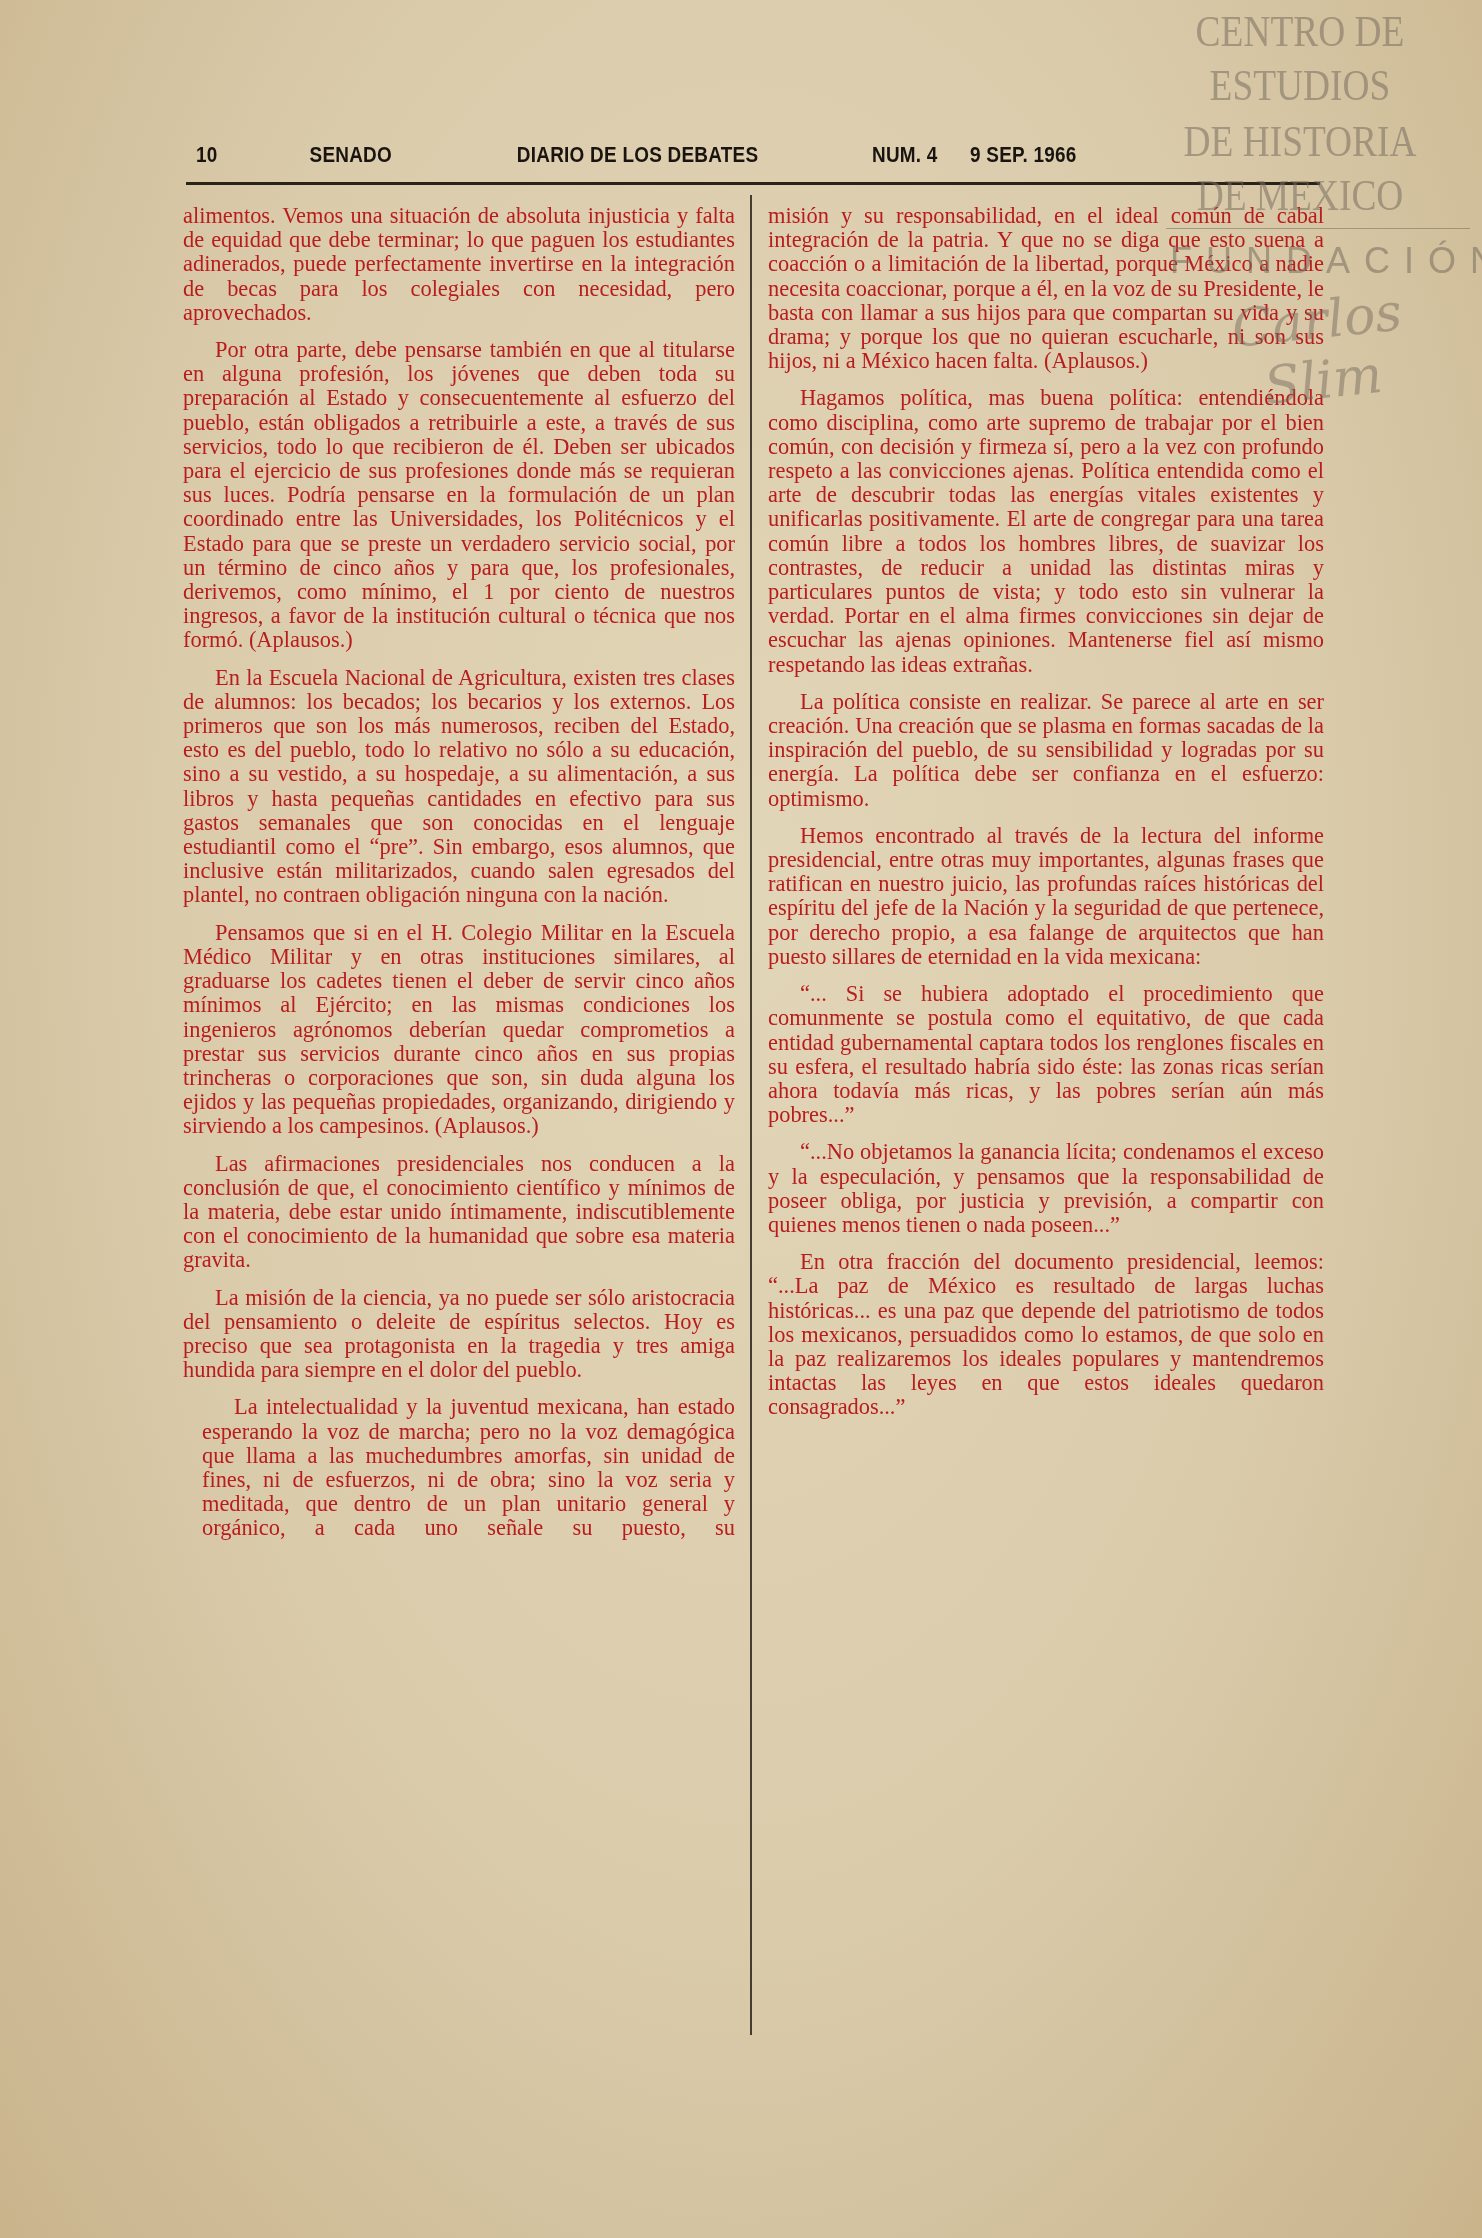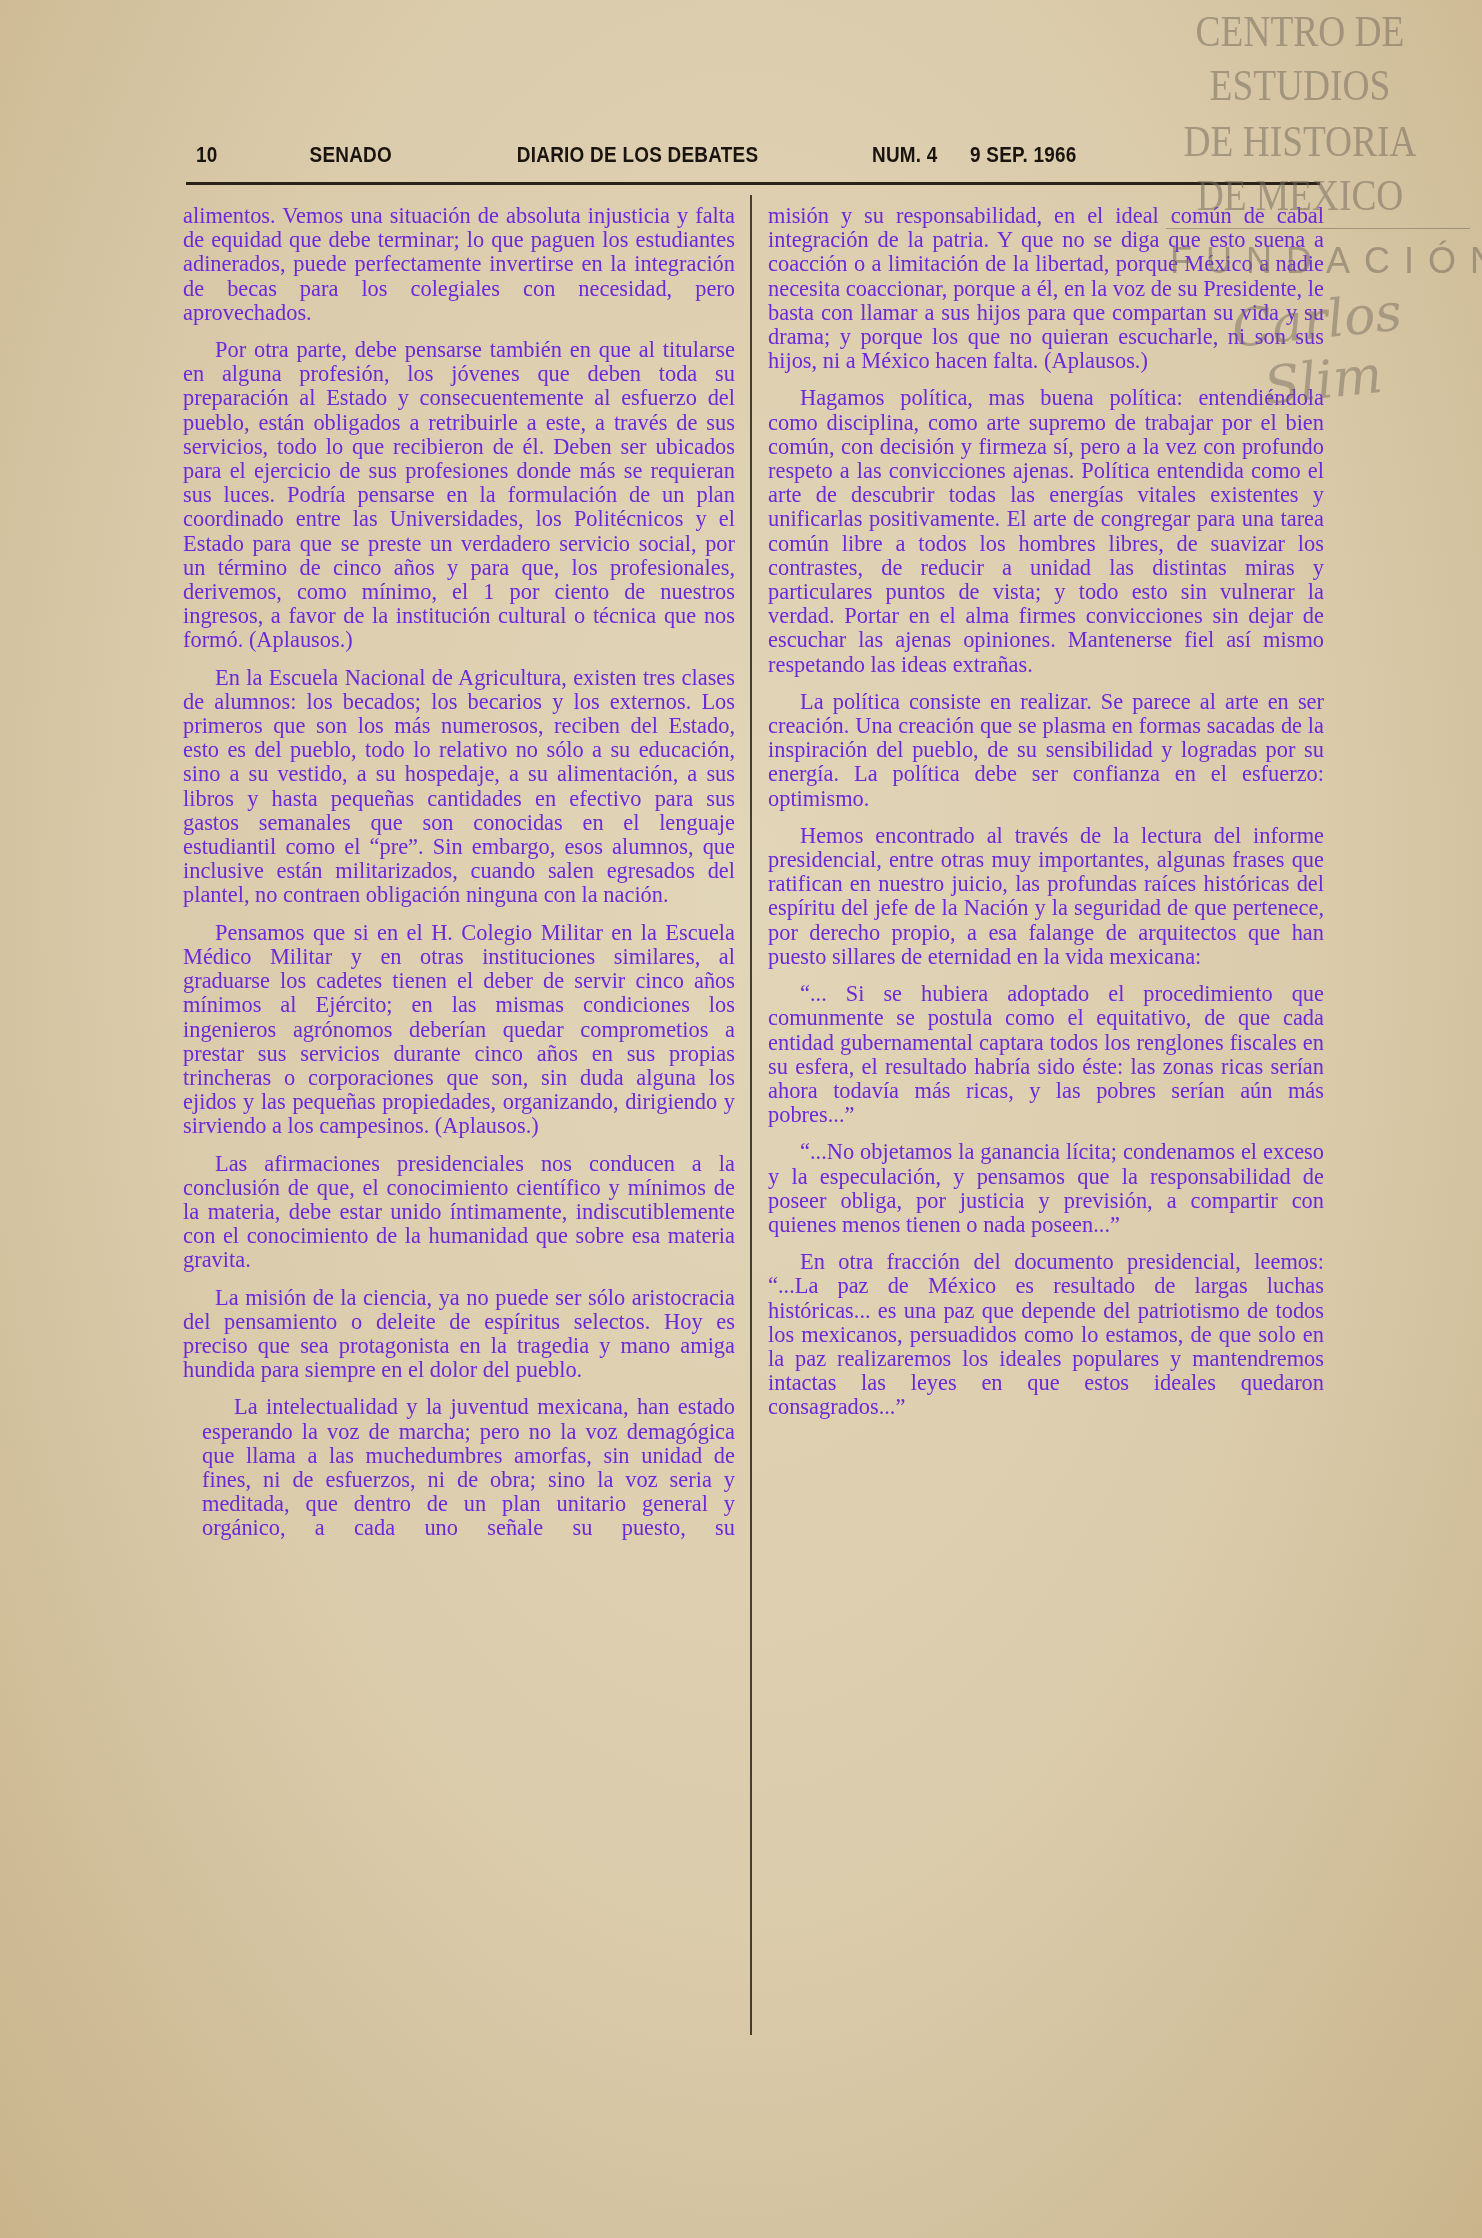--- a/index.html
+++ b/index.html
@@ -28,21 +28,21 @@
     .h-date { left: 900px; }
     .header-rule {
       position: absolute; left: 186px; top: 182px; width: 1134px; height: 3px;
       background: #2a231a;
     }
 
     .column {
       position: absolute; top: 200px;
       font-size: 22.4px; line-height: 24.2px;
       text-align: justify; hyphens: manual;
-      color: #6d28d9;
+      color: #b91c1c;
     }
     .col-left { left: 183px; width: 552px; }
     .col-right { left: 768px; width: 556px; }
     .column-rule {
       position: absolute; left: 750px; top: 195px; width: 2px; height: 1840px;
       background: #2a231a; opacity: 0.85;
     }
     .para { margin: 0 0 13px 0; text-indent: 0; }
     .para.indent { text-indent: 32px; }
     .para.first { margin-top: 4px; }
@@ -85,21 +85,21 @@
     <span class="h-date">9 SEP. 1966</span>
   </div>
   <div class="header-rule"></div>
 
   <div class="column col-left">
     <p class="para first">alimentos. Vemos una situación de absoluta injusticia y falta de equidad que debe terminar; lo que paguen los estudiantes adinerados, puede perfectamente invertirse en la integración de becas para los colegiales con necesidad, pero aprovechados.</p>
     <p class="para indent">Por otra parte, debe pensarse también en que al titularse en alguna profesión, los jóvenes que deben toda su preparación al Estado y consecuentemente al esfuerzo del pueblo, están obligados a retribuirle a este, a través de sus servicios, todo lo que recibieron de él. Deben ser ubicados para el ejercicio de sus profesiones donde más se requieran sus luces. Podría pensarse en la formulación de un plan coordinado entre las Universidades, los Politécnicos y el Estado para que se preste un verdadero servicio social, por un término de cinco años y para que, los profesionales, derivemos, como mínimo, el 1 por ciento de nuestros ingresos, a favor de la institución cultural o técnica que nos formó. (Aplausos.)</p>
     <p class="para indent">En la Escuela Nacional de Agricultura, existen tres clases de alumnos: los becados; los becarios y los externos. Los primeros que son los más numerosos, reciben del Estado, esto es del pueblo, todo lo relativo no sólo a su educación, sino a su vestido, a su hospedaje, a su alimentación, a sus libros y hasta pequeñas cantidades en efectivo para sus gastos semanales que son conocidas en el lenguaje estudiantil como el “pre”. Sin embargo, esos alumnos, que inclusive están militarizados, cuando salen egresados del plantel, no contraen obligación ninguna con la nación.</p>
     <p class="para indent">Pensamos que si en el H. Colegio Militar en la Escuela Médico Militar y en otras instituciones similares, al graduarse los cadetes tienen el deber de servir cinco años mínimos al Ejército; en las mismas condiciones los ingenieros agrónomos deberían quedar comprometios a prestar sus servicios durante cinco años en sus propias trincheras o corporaciones que son, sin duda alguna los ejidos y las pequeñas propiedades, organizando, dirigiendo y sirviendo a los campesinos. (Aplausos.)</p>
     <p class="para indent">Las afirmaciones presidenciales nos conducen a la conclusión de que, el conocimiento científico y mínimos de la materia, debe estar unido íntimamente, indiscutiblemente con el conocimiento de la humanidad que sobre esa materia gravita.</p>
-    <p class="para indent">La misión de la ciencia, ya no puede ser sólo aristocracia del pensamiento o deleite de espíritus selectos. Hoy es preciso que sea protagonista en la tragedia y mano amiga hundida para siempre en el dolor del pueblo.</p>
+    <p class="para indent">La misión de la ciencia, ya no puede ser sólo aristocracia del pensamiento o deleite de espíritus selectos. Hoy es preciso que sea protagonista en la tragedia y tres amiga hundida para siempre en el dolor del pueblo.</p>
     <p class="para indent" style="text-align-last: justify; margin-left: 19px;">La intelectualidad y la juventud mexicana, han estado esperando la voz de marcha; pero no la voz demagógica que llama a las muchedumbres amorfas, sin unidad de fines, ni de esfuerzos, ni de obra; sino la voz seria y meditada, que dentro de un plan unitario general y orgánico, a cada uno señale su puesto, su</p>
   </div>
 
   <div class="column-rule"></div>
 
   <div class="column col-right">
     <p class="para first">misión y su responsabilidad, en el ideal común de cabal integración de la patria. Y que no se diga que esto suena a coacción o a limitación de la libertad, porque México a nadie necesita coaccionar, porque a él, en la voz de su Presidente, le basta con llamar a sus hijos para que compartan su vida y su drama; y porque los que no quieran escucharle, ni son sus hijos, ni a México hacen falta. (Aplausos.)</p>
     <p class="para indent">Hagamos política, mas buena política: entendiéndola como disciplina, como arte supremo de trabajar por el bien común, con decisión y firmeza sí, pero a la vez con profundo respeto a las convicciones ajenas. Política entendida como el arte de descubrir todas las energías vitales existentes y unificarlas positivamente. El arte de congregar para una tarea común libre a todos los hombres libres, de suavizar los contrastes, de reducir a unidad las distintas miras y particulares puntos de vista; y todo esto sin vulnerar la verdad. Portar en el alma firmes convicciones sin dejar de escuchar las ajenas opiniones. Mantenerse fiel así mismo respetando las ideas extrañas.</p>
     <p class="para indent">La política consiste en realizar. Se parece al arte en ser creación. Una creación que se plasma en formas sacadas de la inspiración del pueblo, de su sensibilidad y logradas por su energía. La política debe ser confianza en el esfuerzo: optimismo.</p>
     <p class="para indent">Hemos encontrado al través de la lectura del informe presidencial, entre otras muy importantes, algunas frases que ratifican en nuestro juicio, las profundas raíces históricas del espíritu del jefe de la Nación y la seguridad de que pertenece, por derecho propio, a esa falange de arquitectos que han puesto sillares de eternidad en la vida mexicana:</p>

